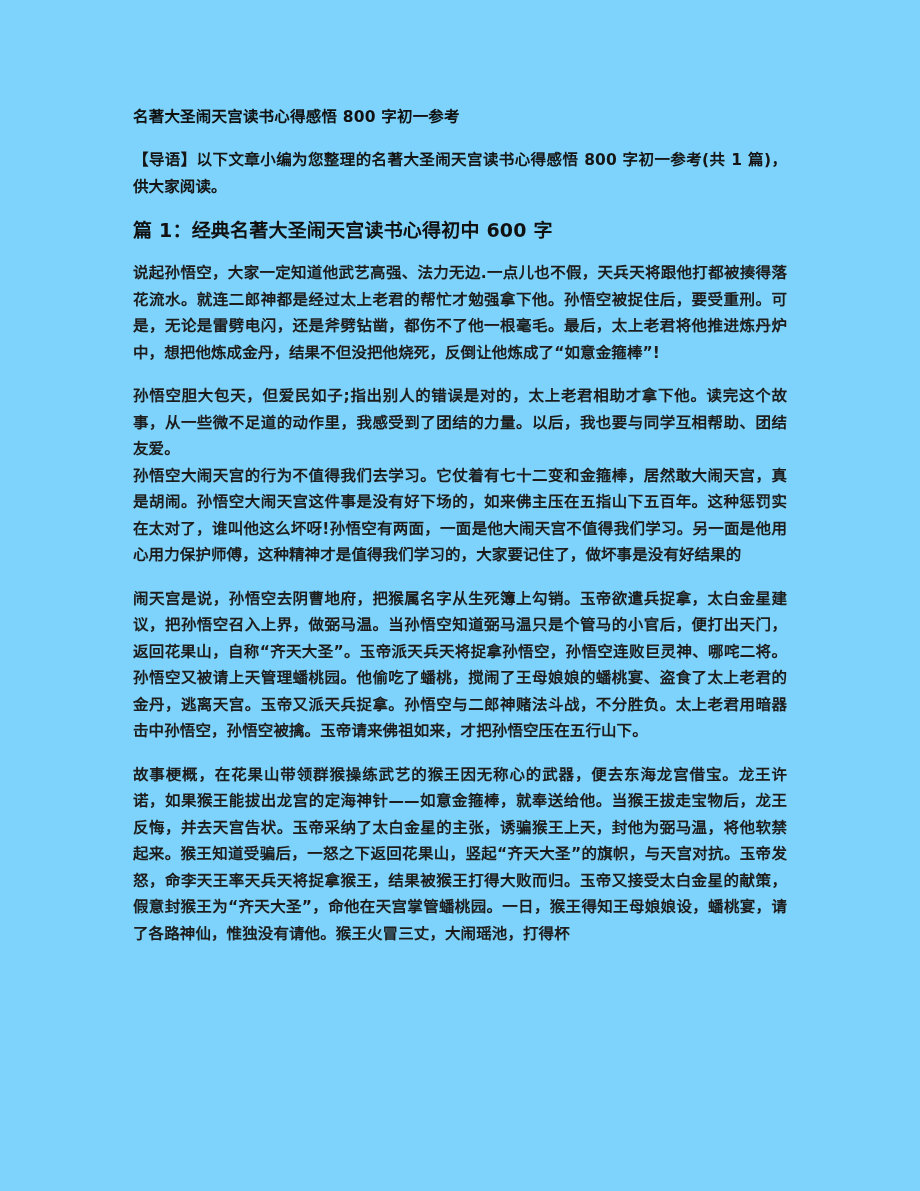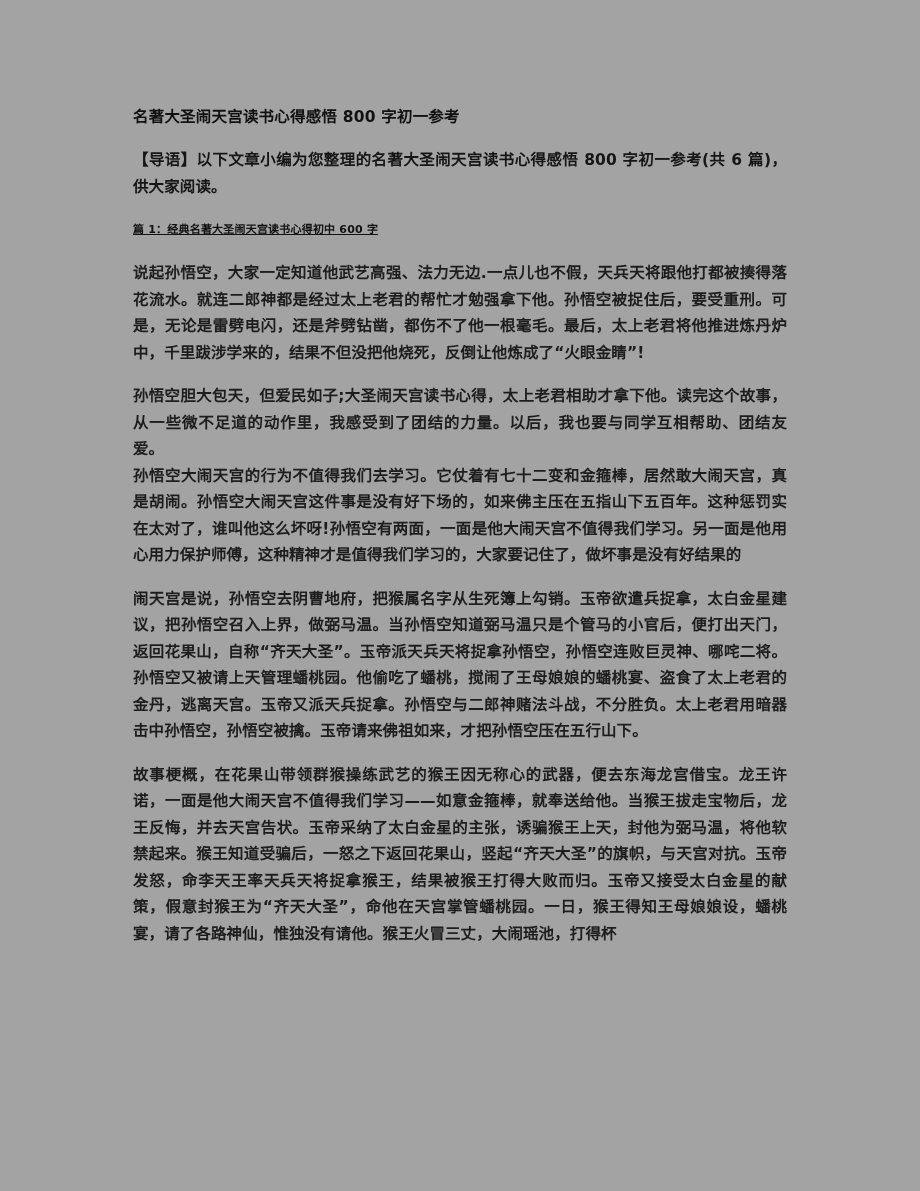--- a/index.html
+++ b/index.html
@@ -14,21 +14,21 @@
     overflow: hidden;
     font-family: "DejaVu Sans", "Liberation Sans", sans-serif;
     color: #1a1a1a;
     -webkit-font-smoothing: none;
   }
   .page {
     box-sizing: border-box;
     width: 920px;
     height: 1191px;
     padding: 104px 85px 0 133px;
-    background: #a3a3a3;
+    background: #7dd3fc;
   }
   .doc-body {
     width: 654px;
   }
   .doc-title {
     font-size: 15.5px;
     line-height: 26px;
     font-weight: 700;
     color: #111111;
     margin: 0 0 17px 0;
@@ -41,27 +41,26 @@
     color: #161616;
     margin: 0 0 17px 0;
     text-align: justify;
     text-justify: inter-ideograph;
     letter-spacing: 0.1px;
   }
   .section {
     margin: 0;
   }
   .section-heading {
-    font-size: 11px;
+    font-size: 19px;
     line-height: 26px;
     font-weight: 700;
     color: #111111;
     margin: 0 0 17px 0;
     letter-spacing: 0.2px;
-    text-decoration: underline;
   }
   .para {
     font-size: 15.5px;
     line-height: 26.5px;
     font-weight: 700;
     color: #1d1d1d;
     margin: 0 0 17px 0;
     text-align: justify;
     text-justify: inter-ideograph;
     letter-spacing: 0.1px;
@@ -72,28 +71,28 @@
   }
 </style>
 </head>
 <body>
 
 <div class="page">
   <div class="doc-body">
 
     <h1 class="doc-title">名著大圣闹天宫读书心得感悟 800 字初一参考</h1>
 
-    <p class="intro">【导语】以下文章小编为您整理的名著大圣闹天宫读书心得感悟 800 字初一参考(共 6 篇)，供大家阅读。</p>
+    <p class="intro">【导语】以下文章小编为您整理的名著大圣闹天宫读书心得感悟 800 字初一参考(共 1 篇)，供大家阅读。</p>
 
     <section class="section">
       <h2 class="section-heading">篇 1：经典名著大圣闹天宫读书心得初中 600 字</h2>
-      <p class="para">说起孙悟空，大家一定知道他武艺高强、法力无边.一点儿也不假，天兵天将跟他打都被揍得落花流水。就连二郎神都是经过太上老君的帮忙才勉强拿下他。孙悟空被捉住后，要受重刑。可是，无论是雷劈电闪，还是斧劈钻凿，都伤不了他一根毫毛。最后，太上老君将他推进炼丹炉中，千里跋涉学来的，结果不但没把他烧死，反倒让他炼成了“火眼金睛”!</p>
-      <p class="para">孙悟空胆大包天，但爱民如子;大圣闹天宫读书心得，太上老君相助才拿下他。读完这个故事，从一些微不足道的动作里，我感受到了团结的力量。以后，我也要与同学互相帮助、团结友爱。</p>
+      <p class="para">说起孙悟空，大家一定知道他武艺高强、法力无边.一点儿也不假，天兵天将跟他打都被揍得落花流水。就连二郎神都是经过太上老君的帮忙才勉强拿下他。孙悟空被捉住后，要受重刑。可是，无论是雷劈电闪，还是斧劈钻凿，都伤不了他一根毫毛。最后，太上老君将他推进炼丹炉中，想把他炼成金丹，结果不但没把他烧死，反倒让他炼成了“如意金箍棒”!</p>
+      <p class="para">孙悟空胆大包天，但爱民如子;指出别人的错误是对的，太上老君相助才拿下他。读完这个故事，从一些微不足道的动作里，我感受到了团结的力量。以后，我也要与同学互相帮助、团结友爱。</p>
     </section>
 
     <section class="section">
       <p class="para">孙悟空大闹天宫的行为不值得我们去学习。它仗着有七十二变和金箍棒，居然敢大闹天宫，真是胡闹。孙悟空大闹天宫这件事是没有好下场的，如来佛主压在五指山下五百年。这种惩罚实在太对了，谁叫他这么坏呀!孙悟空有两面，一面是他大闹天宫不值得我们学习。另一面是他用心用力保护师傅，这种精神才是值得我们学习的，大家要记住了，做坏事是没有好结果的</p>
       <p class="para">闹天宫是说，孙悟空去阴曹地府，把猴属名字从生死簿上勾销。玉帝欲遣兵捉拿，太白金星建议，把孙悟空召入上界，做弼马温。当孙悟空知道弼马温只是个管马的小官后，便打出天门，返回花果山，自称“齐天大圣”。玉帝派天兵天将捉拿孙悟空，孙悟空连败巨灵神、哪咤二将。孙悟空又被请上天管理蟠桃园。他偷吃了蟠桃，搅闹了王母娘娘的蟠桃宴、盗食了太上老君的金丹，逃离天宫。玉帝又派天兵捉拿。孙悟空与二郎神赌法斗战，不分胜负。太上老君用暗器击中孙悟空，孙悟空被擒。玉帝请来佛祖如来，才把孙悟空压在五行山下。</p>
-      <p class="para">故事梗概，在花果山带领群猴操练武艺的猴王因无称心的武器，便去东海龙宫借宝。龙王许诺，一面是他大闹天宫不值得我们学习——如意金箍棒，就奉送给他。当猴王拔走宝物后，龙王反悔，并去天宫告状。玉帝采纳了太白金星的主张，诱骗猴王上天，封他为弼马温，将他软禁起来。猴王知道受骗后，一怒之下返回花果山，竖起“齐天大圣”的旗帜，与天宫对抗。玉帝发怒，命李天王率天兵天将捉拿猴王，结果被猴王打得大败而归。玉帝又接受太白金星的献策，假意封猴王为“齐天大圣”，命他在天宫掌管蟠桃园。一日，猴王得知王母娘娘设，蟠桃宴，请了各路神仙，惟独没有请他。猴王火冒三丈，大闹瑶池，打得杯</p>
+      <p class="para">故事梗概，在花果山带领群猴操练武艺的猴王因无称心的武器，便去东海龙宫借宝。龙王许诺，如果猴王能拔出龙宫的定海神针——如意金箍棒，就奉送给他。当猴王拔走宝物后，龙王反悔，并去天宫告状。玉帝采纳了太白金星的主张，诱骗猴王上天，封他为弼马温，将他软禁起来。猴王知道受骗后，一怒之下返回花果山，竖起“齐天大圣”的旗帜，与天宫对抗。玉帝发怒，命李天王率天兵天将捉拿猴王，结果被猴王打得大败而归。玉帝又接受太白金星的献策，假意封猴王为“齐天大圣”，命他在天宫掌管蟠桃园。一日，猴王得知王母娘娘设，蟠桃宴，请了各路神仙，惟独没有请他。猴王火冒三丈，大闹瑶池，打得杯</p>
     </section>
 
   </div>
 </div>
 
 </body></html>

